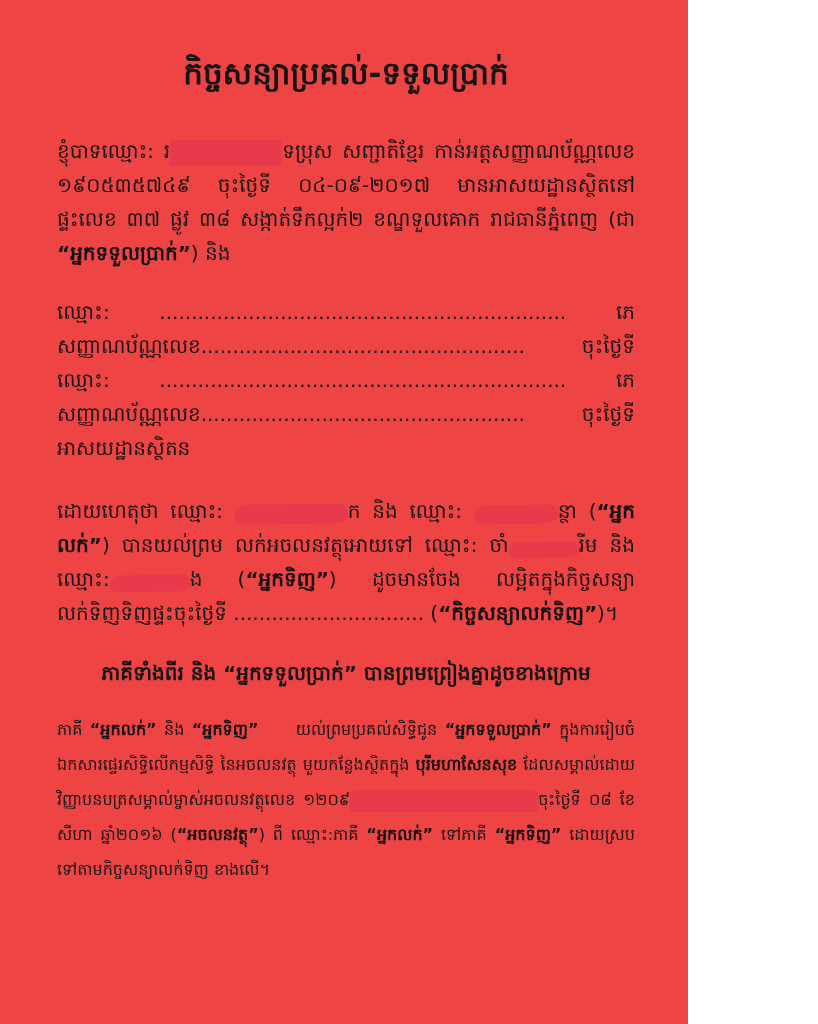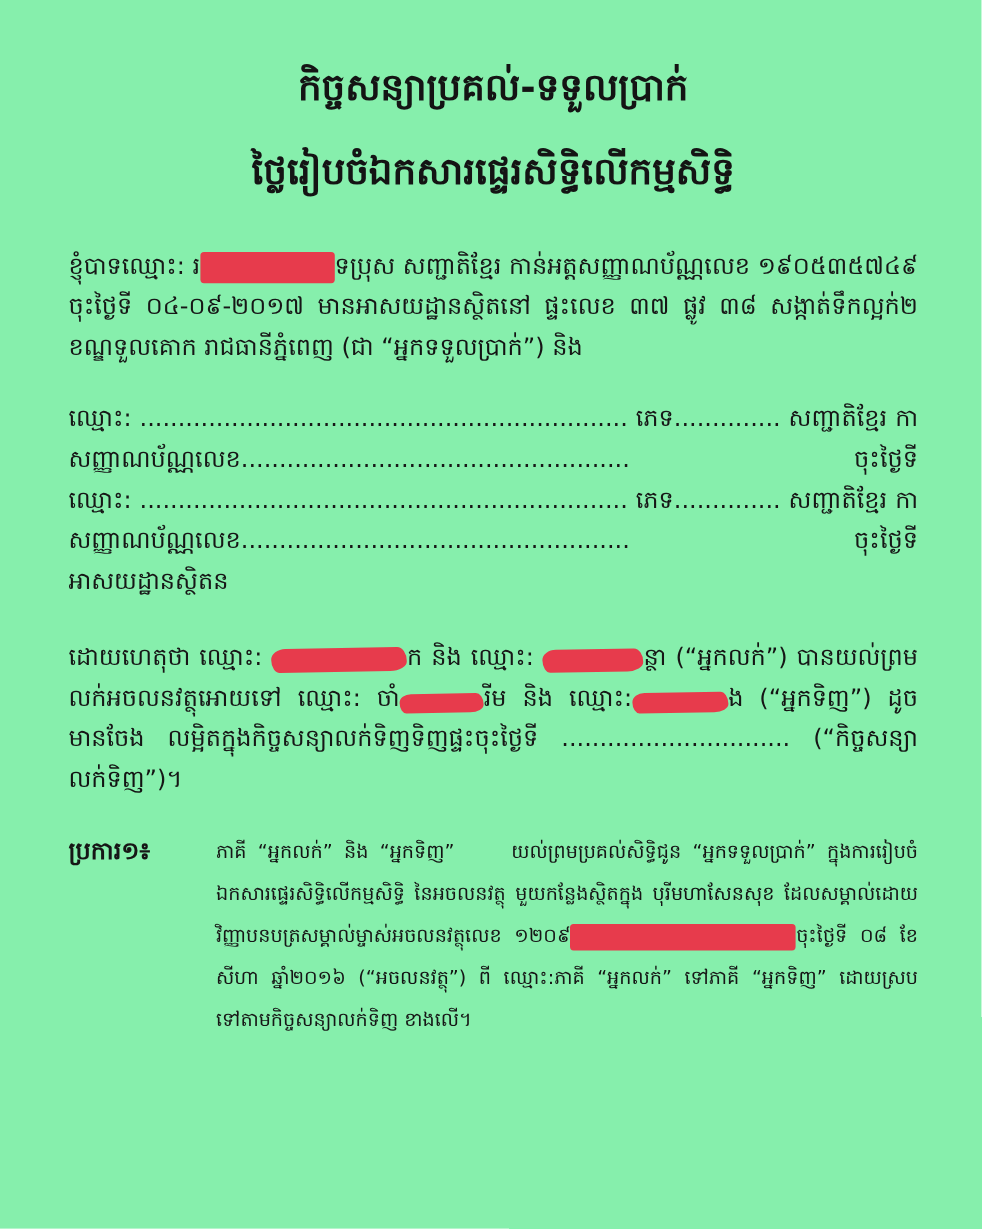--- a/index.html
+++ b/index.html
@@ -2,23 +2,23 @@
 <html><head>
 <meta charset="utf-8">
 <style>
   html, body {
     margin: 0;
     padding: 0;
     background: #ffffff;
   }
   .page {
     position: relative;
-    width: 818px;
+    width: 688px;
     height: 1024px;
-    background: #86efac;
+    background: #ef4444;
     overflow: hidden;
     box-sizing: border-box;
     padding: 38px 53px 0 57px;
     font-family: "DejaVu Sans", "Liberation Sans", sans-serif;
     color: #161616;
   }
   .doc-title {
     margin: 0 0 26px 0;
     text-align: center;
     font-size: 31px;
@@ -63,21 +63,21 @@
     line-height: 35px;
     white-space: nowrap;
   }
   .article-body {
     flex: 1 1 auto;
     font-size: 16px;
     line-height: 35px;
     text-align: justify;
     word-break: break-word;
   }
-  .bold { font-weight: normal; color: #121212; }
+  .bold { font-weight: bold; color: #121212; }
   .redact {
     display: inline-block;
     vertical-align: text-bottom;
     transform: translateY(3px);
   }
   .redact.box {
     background: #e73b4c;
     border-radius: 3px;
   }
   .redact.scribble {
@@ -86,34 +86,33 @@
     transform: translateY(1px) rotate(-1deg);
   }
 </style>
 </head>
 <body>
 
 <div class="page">
 
   <h1 class="doc-title">
     <div class="title-line">កិច្ចសន្យាប្រគល់-ទទួលប្រាក់</div>
-    <div class="title-line">ថ្លៃរៀបចំឯកសារផ្ទេរសិទ្ធិលើកម្មសិទ្ធិ</div>
   </h1>
 
   <p class="para"><span>ខ្ញុំបាទឈ្មោះ: រ</span><span class="redact box" style="width: 112px; height: 26px; background: rgb(231, 59, 76);"></span><span>ទប្រុស សញ្ជាតិខ្មែរ កាន់អត្តសញ្ញាណប័ណ្ណលេខ ១៩០៥៣៥៧៤៩ ចុះថ្ងៃទី ០៤-០៩-២០១៧ មានអាសយដ្ឋានស្ថិតនៅ ផ្ទះលេខ ៣៧ ផ្លូវ ៣៨ សង្កាត់ទឹកល្អក់២ ខណ្ឌទួលគោក រាជធានីភ្នំពេញ (ជា </span><span class="bold">“អ្នកទទួលប្រាក់”</span><span>) និង</span></p>
 
   <div class="party-section">
     <div class="party-line"><span>ឈ្មោះ:  ................................................................ ភេទ.............. សញ្ជាតិខ្មែរ  កាន់កាន់អត្ត</span></div>
     <div class="party-line"><span>សញ្ញាណប័ណ្ណលេខ................................................... ចុះថ្ងៃទី  ...................................... និង</span></div>
     <div class="party-line"><span>ឈ្មោះ:  ................................................................ ភេទ.............. សញ្ជាតិខ្មែរ  កាន់កាន់អត្ត</span></div>
     <div class="party-line"><span>សញ្ញាណប័ណ្ណលេខ................................................... ចុះថ្ងៃទី  ..................................... មាន</span></div>
     <div class="party-line"><span>អាសយដ្ឋានស្ថិតនៅ........................................................................................... (ជា  </span></div>
   </div>
 
   <p class="para"><span>ដោយហេតុថា ឈ្មោះ: </span><span class="redact scribble" style="width: 113px; height: 20px; background: rgb(231, 59, 76);"></span><span>ក និង ឈ្មោះ: </span><span class="redact scribble" style="width: 84px; height: 19px; background: rgb(231, 59, 76);"></span><span>ន្ថា (</span><span class="bold">“អ្នកលក់”</span><span>) បានយល់ព្រម លក់អចលនវត្ថុអោយទៅ ឈ្មោះ: ចាំ</span><span class="redact scribble" style="width: 70px; height: 16px; background: rgb(231, 59, 76);"></span><span>រីម និង ឈ្មោះ:</span><span class="redact scribble" style="width: 80px; height: 17px; background: rgb(231, 59, 76);"></span><span>ង (</span><span class="bold">“អ្នកទិញ”</span><span>) ដូចមានចែង លម្អិតក្នុងកិច្ចសន្យាលក់ទិញទិញផ្ទះចុះថ្ងៃទី .............................. (</span><span class="bold">“កិច្ចសន្យាលក់ទិញ”</span><span>)។</span></p>
 
+  <div class="agreement-heading">ភាគីទាំងពីរ និង “អ្នកទទួលប្រាក់” បានព្រមព្រៀងគ្នាដូចខាងក្រោម</div>
 
   <div class="article">
-    <div class="article-label">ប្រការ១៖</div>
     <div class="article-body"><span>ភាគី </span><span class="bold">“អ្នកលក់”</span><span> និង </span><span class="bold">“អ្នកទិញ”</span><span>&nbsp;&nbsp;&nbsp;&nbsp;&nbsp;យល់ព្រមប្រគល់សិទ្ធិជូន </span><span class="bold">“អ្នកទទួលប្រាក់”</span><span> ក្នុងការរៀបចំឯកសារផ្ទេរសិទ្ធិលើកម្មសិទ្ធិ នៃអចលនវត្ថុ មួយកន្លែងស្ថិតក្នុង </span><span class="bold">បុរីមហាសែនសុខ</span><span> ដែលសម្គាល់ដោយ វិញ្ញាបនបត្រសម្គាល់ម្ចាស់អចលនវត្ថុលេខ ១២០៩</span><span class="redact box" style="width: 188px; height: 22px; background: rgb(231, 59, 76);"></span><span>ចុះថ្ងៃទី ០៨ ខែសីហា ឆ្នាំ២០១៦ (</span><span class="bold">“អចលនវត្ថុ”</span><span>) ពី ឈ្មោះ:ភាគី </span><span class="bold">“អ្នកលក់”</span><span> ទៅភាគី </span><span class="bold">“អ្នកទិញ”</span><span> ដោយស្របទៅតាមកិច្ចសន្យាលក់ទិញ ខាងលើ។</span></div>
   </div>
 
 </div>
 
 </body></html>

